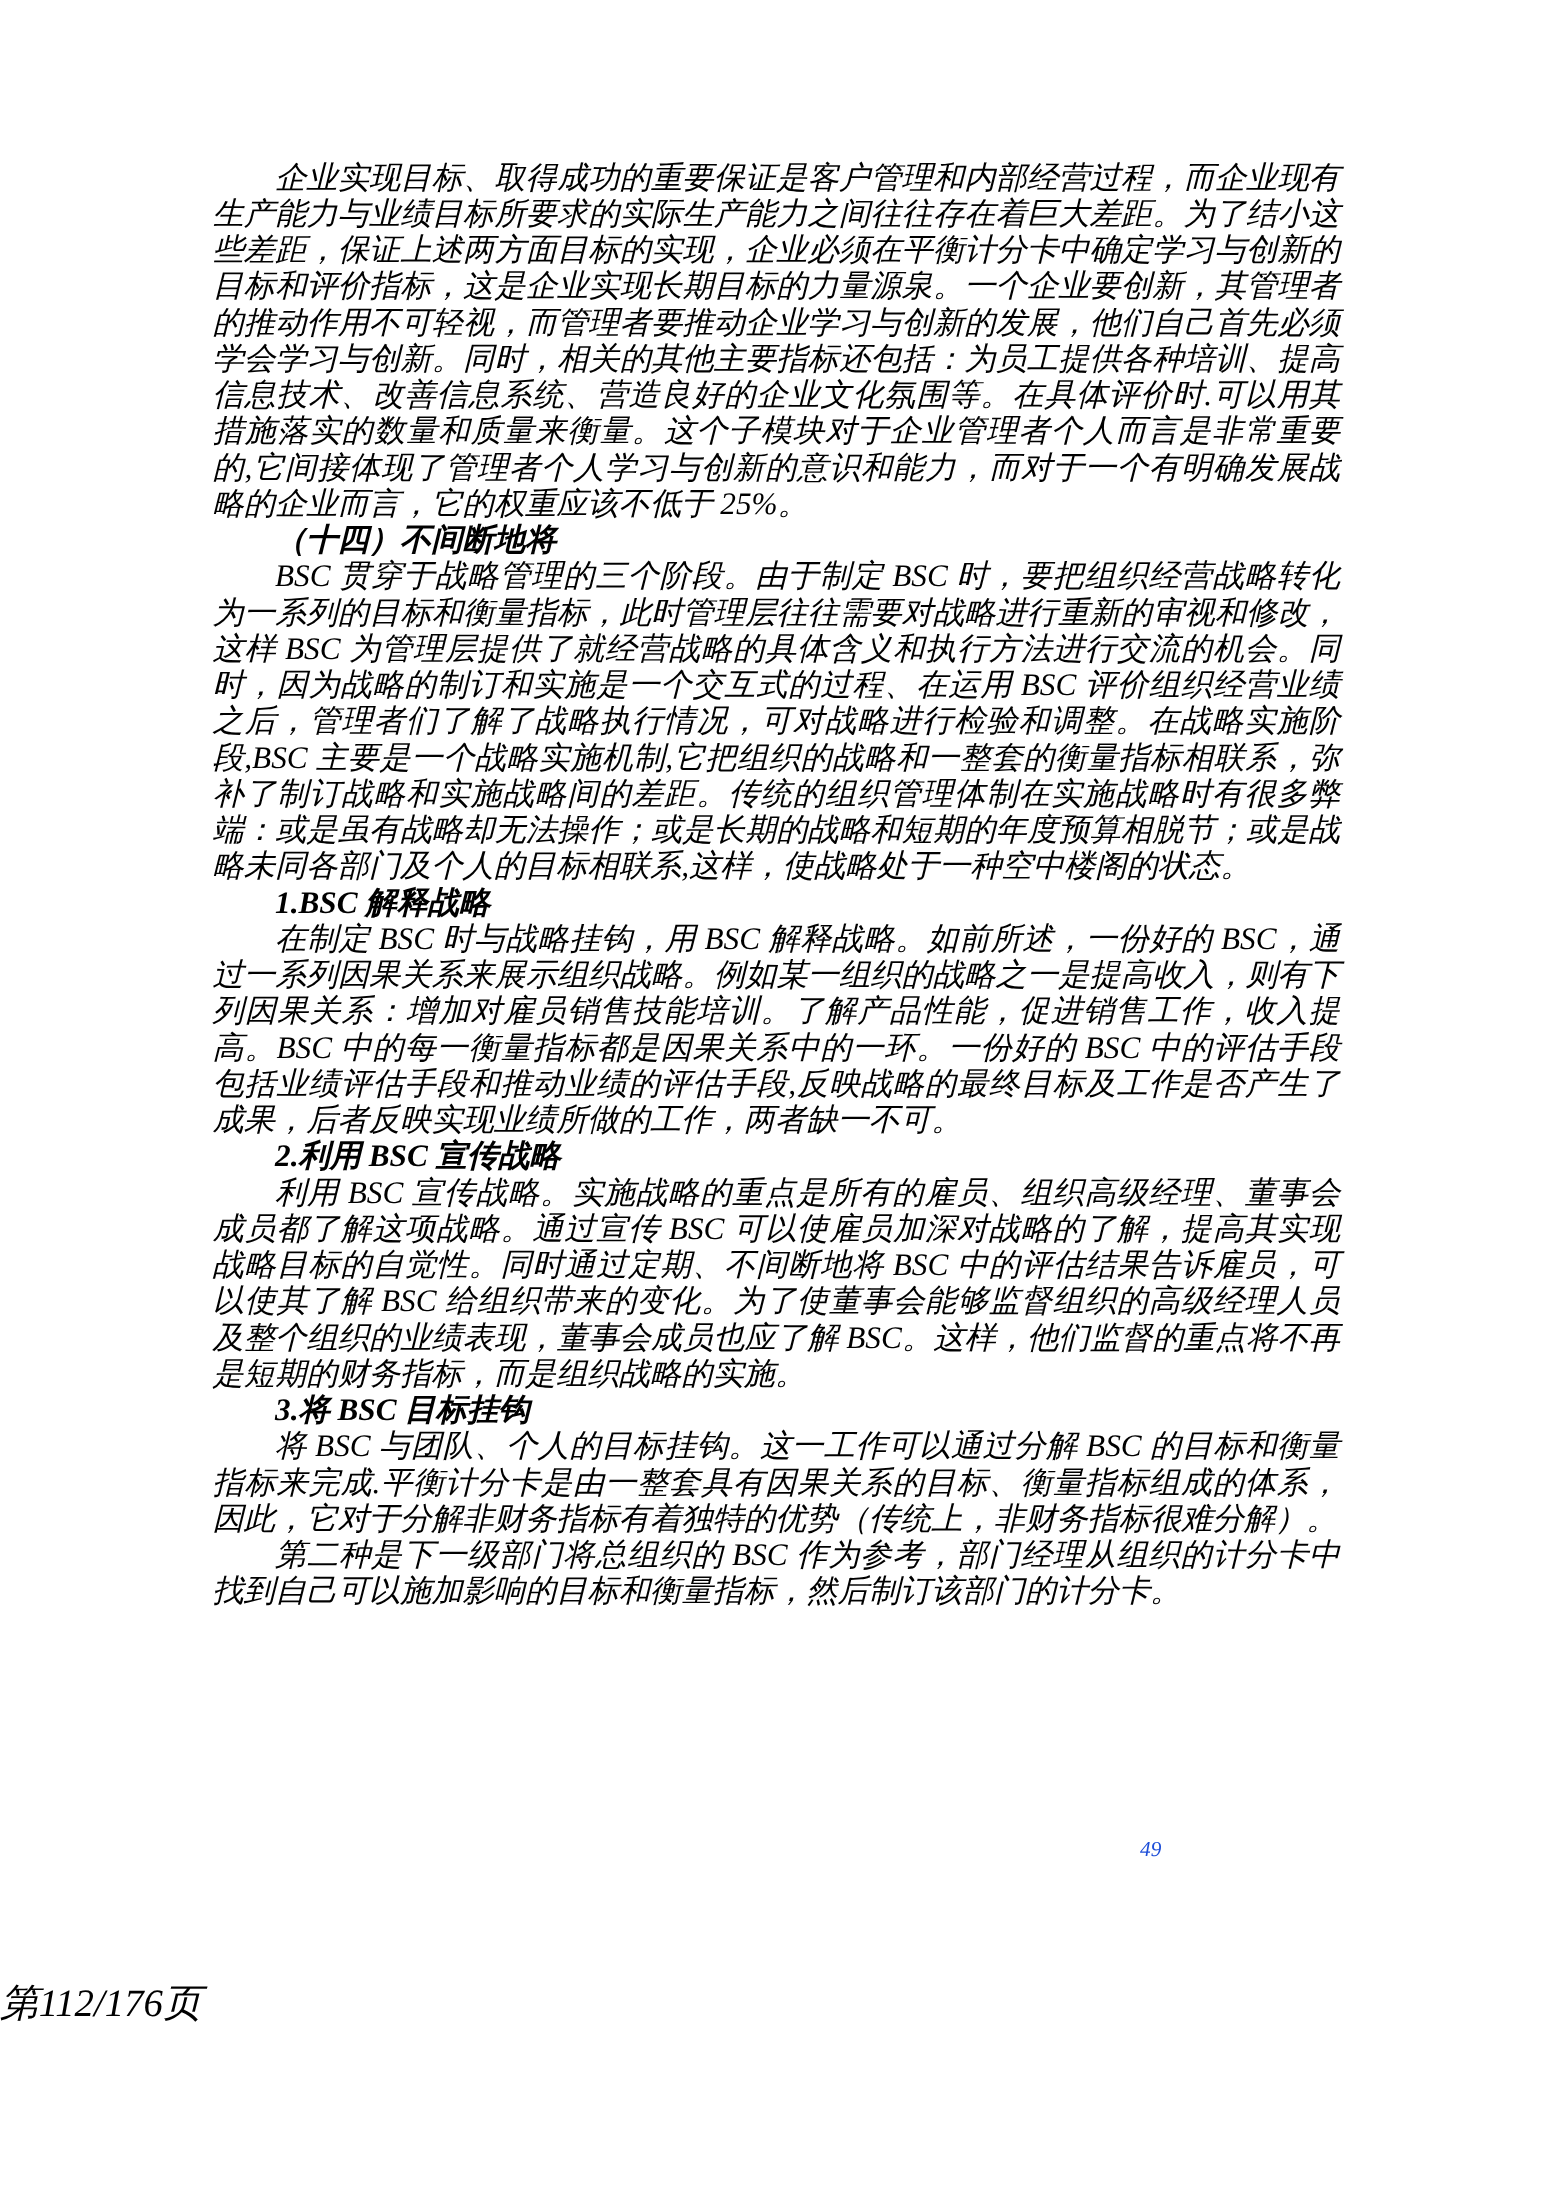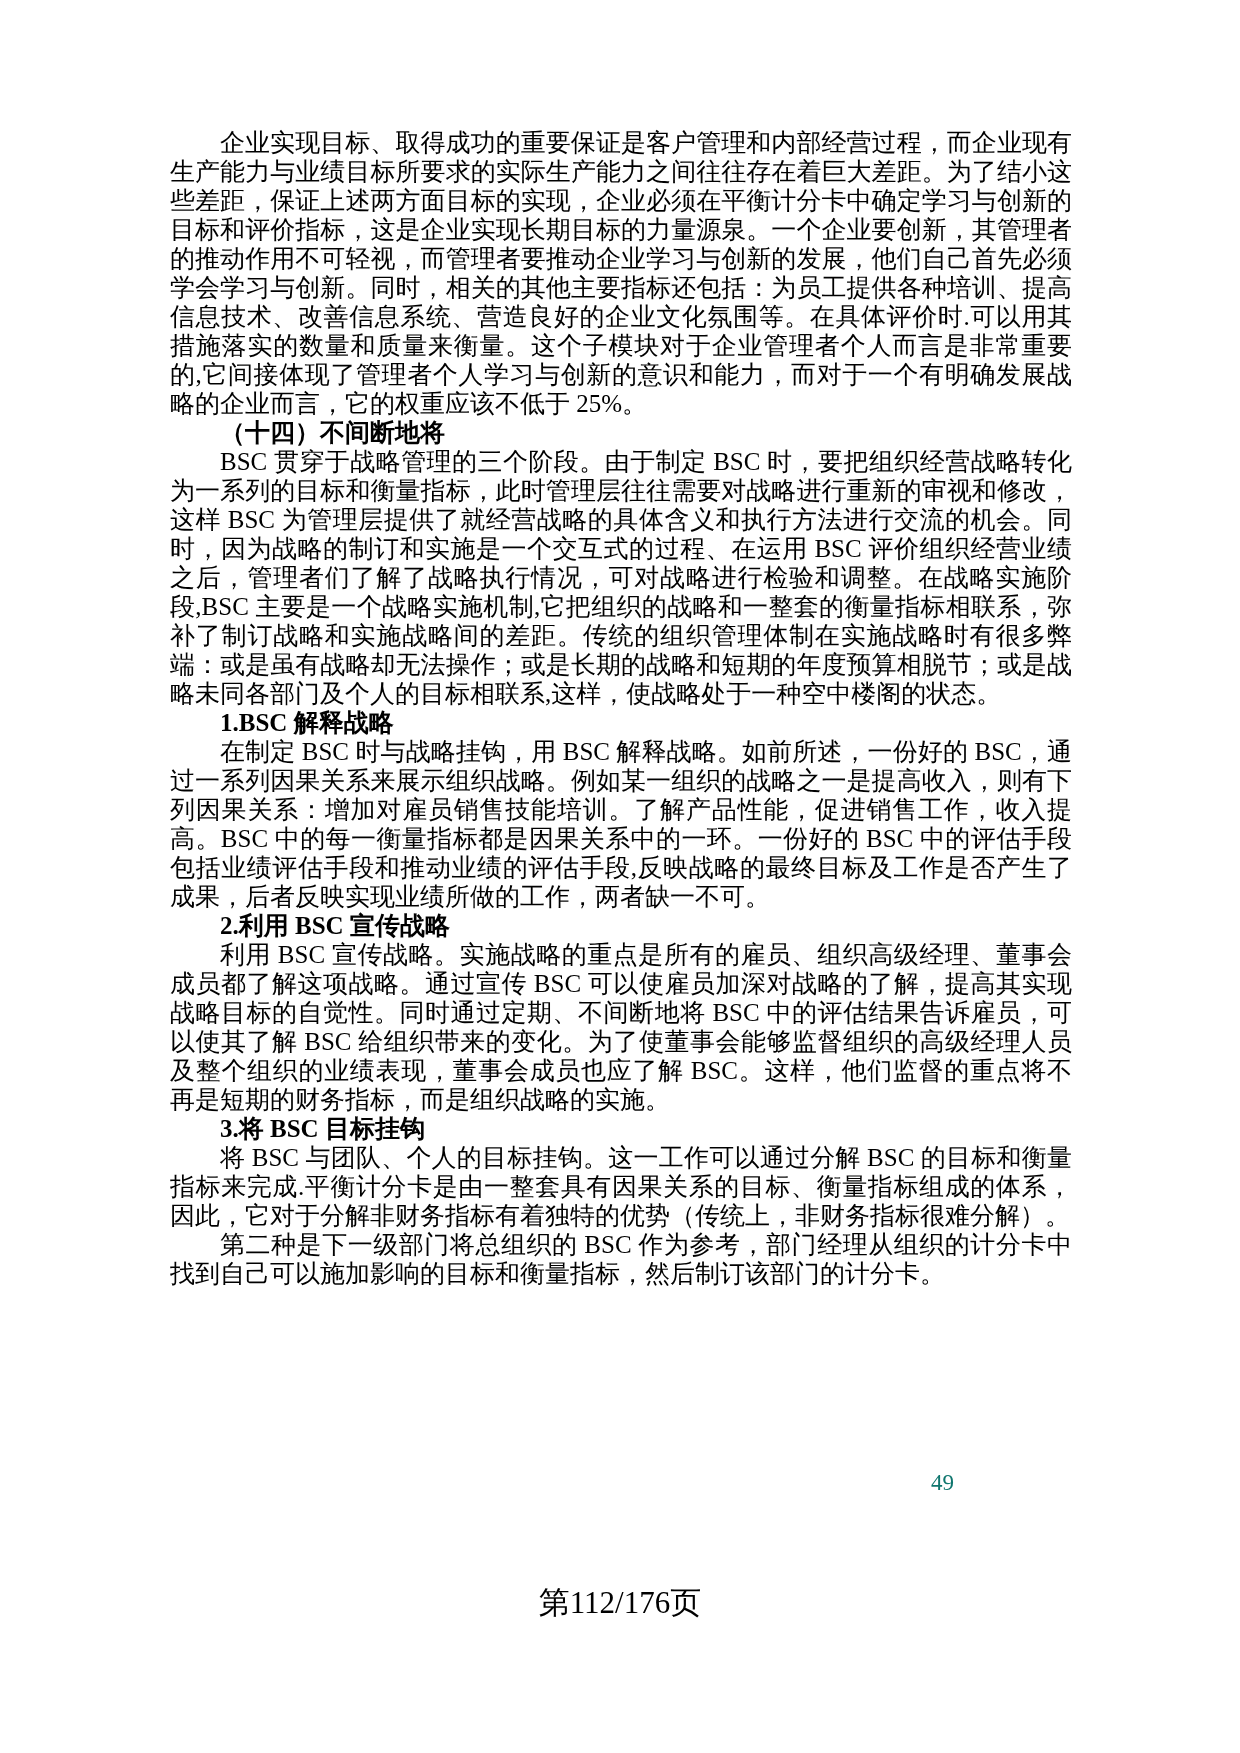--- a/index.html
+++ b/index.html
@@ -9,20 +9,21 @@
   }
   .page {
     position: relative;
     width: 1240px;
     height: 1753px;
     margin: 0 auto;
     background: #ffffff;
     font-family: "Liberation Serif", "DejaVu Serif", serif;
     color: #000000;
     overflow: hidden;
+    font-style: italic;
   }
   .content {
     position: absolute;
     left: 170px;
     top: 128px;
     width: 902px;
     font-size: 25px;
     line-height: 29px;
     text-align: justify;
     text-justify: inter-ideograph;
@@ -32,30 +33,28 @@
     padding: 0;
     text-indent: 2em;
   }
   .content p.heading {
     font-weight: bold;
   }
   .page-number {
     position: absolute;
     left: 912px;
     top: 1470px;
-    font-size: 23px;
-    color: #0f766e;
-    margin-left: 19px;
+    font-size: 17px;
+    color: #1d4ed8;
   }
   .footer {
     position: absolute;
     left: 0;
     width: 100%;
     top: 1582px;
-    text-align: center;
     font-size: 31px;
     color: #000000;
   }
 </style>
 </head>
 <body>
 
 <div class="page">
   <div class="content">
     <p class="body">企业实现目标、取得成功的重要保证是客户管理和内部经营过程，而企业现有生产能力与业绩目标所要求的实际生产能力之间往往存在着巨大差距。为了结小这些差距，保证上述两方面目标的实现，企业必须在平衡计分卡中确定学习与创新的目标和评价指标，这是企业实现长期目标的力量源泉。一个企业要创新，其管理者的推动作用不可轻视，而管理者要推动企业学习与创新的发展，他们自己首先必须学会学习与创新。同时，相关的其他主要指标还包括：为员工提供各种培训、提高信息技术、改善信息系统、营造良好的企业文化氛围等。在具体评价时.可以用其措施落实的数量和质量来衡量。这个子模块对于企业管理者个人而言是非常重要的,它间接体现了管理者个人学习与创新的意识和能力，而对于一个有明确发展战略的企业而言，它的权重应该不低于 25%。</p>

